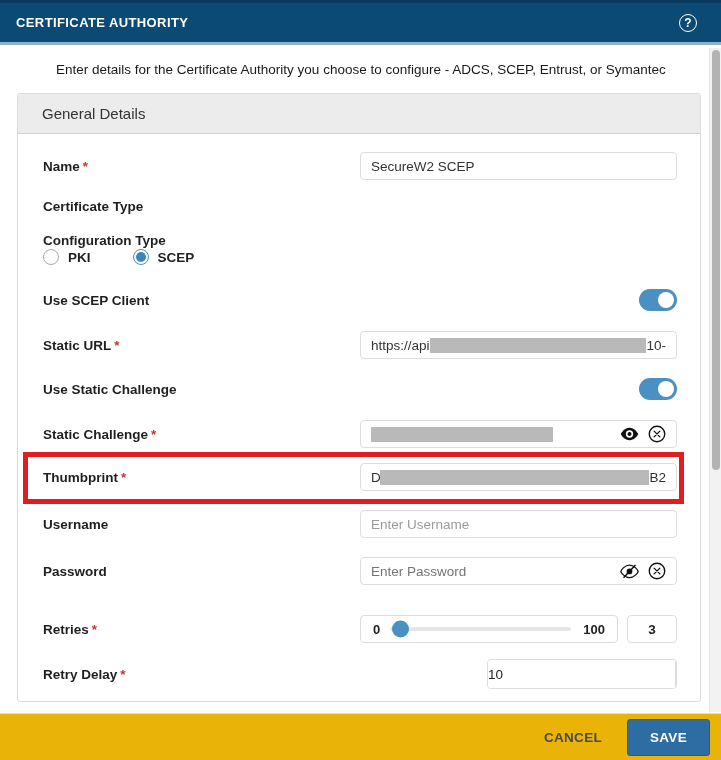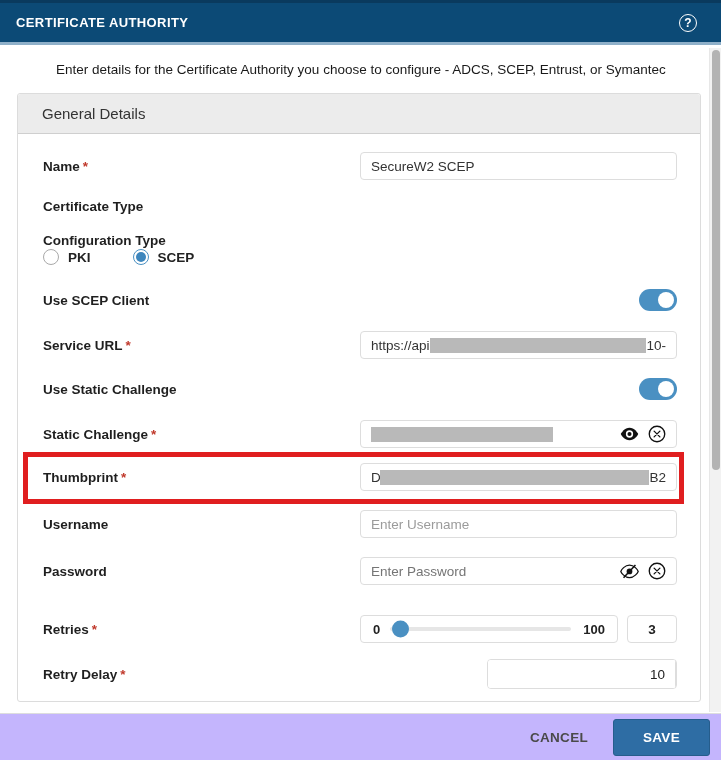--- a/index.html
+++ b/index.html
@@ -121,45 +121,45 @@
   }
 
   
   .delay-row { margin-bottom: 0; }
   .delay-control {
     margin-left: auto; width: 190px; height: 30px;
     border: 1px solid #ddd; border-radius: 4px;
     display: flex; align-items: stretch; overflow: hidden;
   }
   .delay-value {
-    flex: 1; border: none; outline: none; text-align: right;
+    flex: 1; border: none; outline: none; text-align: left;
     padding-right: 10px; font-size: 13.5px; color: #222;
     font-family: "Liberation Sans", sans-serif;
   }
   .delay-unit {
     width: 112px; border-left: 1px solid #ddd;
     display: flex; align-items: center; justify-content: center;
     font-size: 13.5px; color: #222;
   }
 
   
   .footer {
     position: absolute; left: 0; right: 0; bottom: 0; height: 47px;
-    border-top: 1px solid #ddd; background: #c4b5fd;
+    border-top: 1px solid #ddd; background: #eab308;
     display: flex; align-items: center; justify-content: flex-end;
     padding-right: 11px;
   }
   .cancel-btn {
     background: none; border: none; cursor: pointer;
     font-size: 13.5px; font-weight: bold; color: #4a4a4a;
     letter-spacing: 0.3px; margin-right: 25px;
     font-family: "Liberation Sans", sans-serif;
   }
   .save-btn {
-    width: 97px; height: 37px; background: #2e6da4; color: #fff;
+    width: 83px; height: 37px; background: #2e6da4; color: #fff;
     border: 1px solid #265d8c; border-radius: 3px; cursor: pointer;
     font-size: 13.5px; font-weight: bold; letter-spacing: 0.3px;
     font-family: "Liberation Sans", sans-serif;
   }
 
   
   .scrollbar-track {
     position: absolute; top: 48px; bottom: 48px; right: 0; width: 12px;
     background: #f2f2f2; border-left: 1px solid #e7e7e7;
   }
@@ -211,21 +211,21 @@
     </div>
 
     <div class="form-row toggle-row">
       <span class="row-label">Use SCEP Client</span>
       <span class="toggle">
           <span class="knob"></span>
         </span>
     </div>
 
     <div class="form-row">
-      <span class="row-label"><span>Service URL</span><span class="asterisk">*</span></span>
+      <span class="row-label"><span>Static URL</span><span class="asterisk">*</span></span>
       <span class="row-control">
         <span class="fake-input">
           <span>https://api</span>
             <span class="redaction grow"></span>
             <span>10-</span>
         </span>
       </span>
     </div>
 
     <div class="form-row toggle-row">

